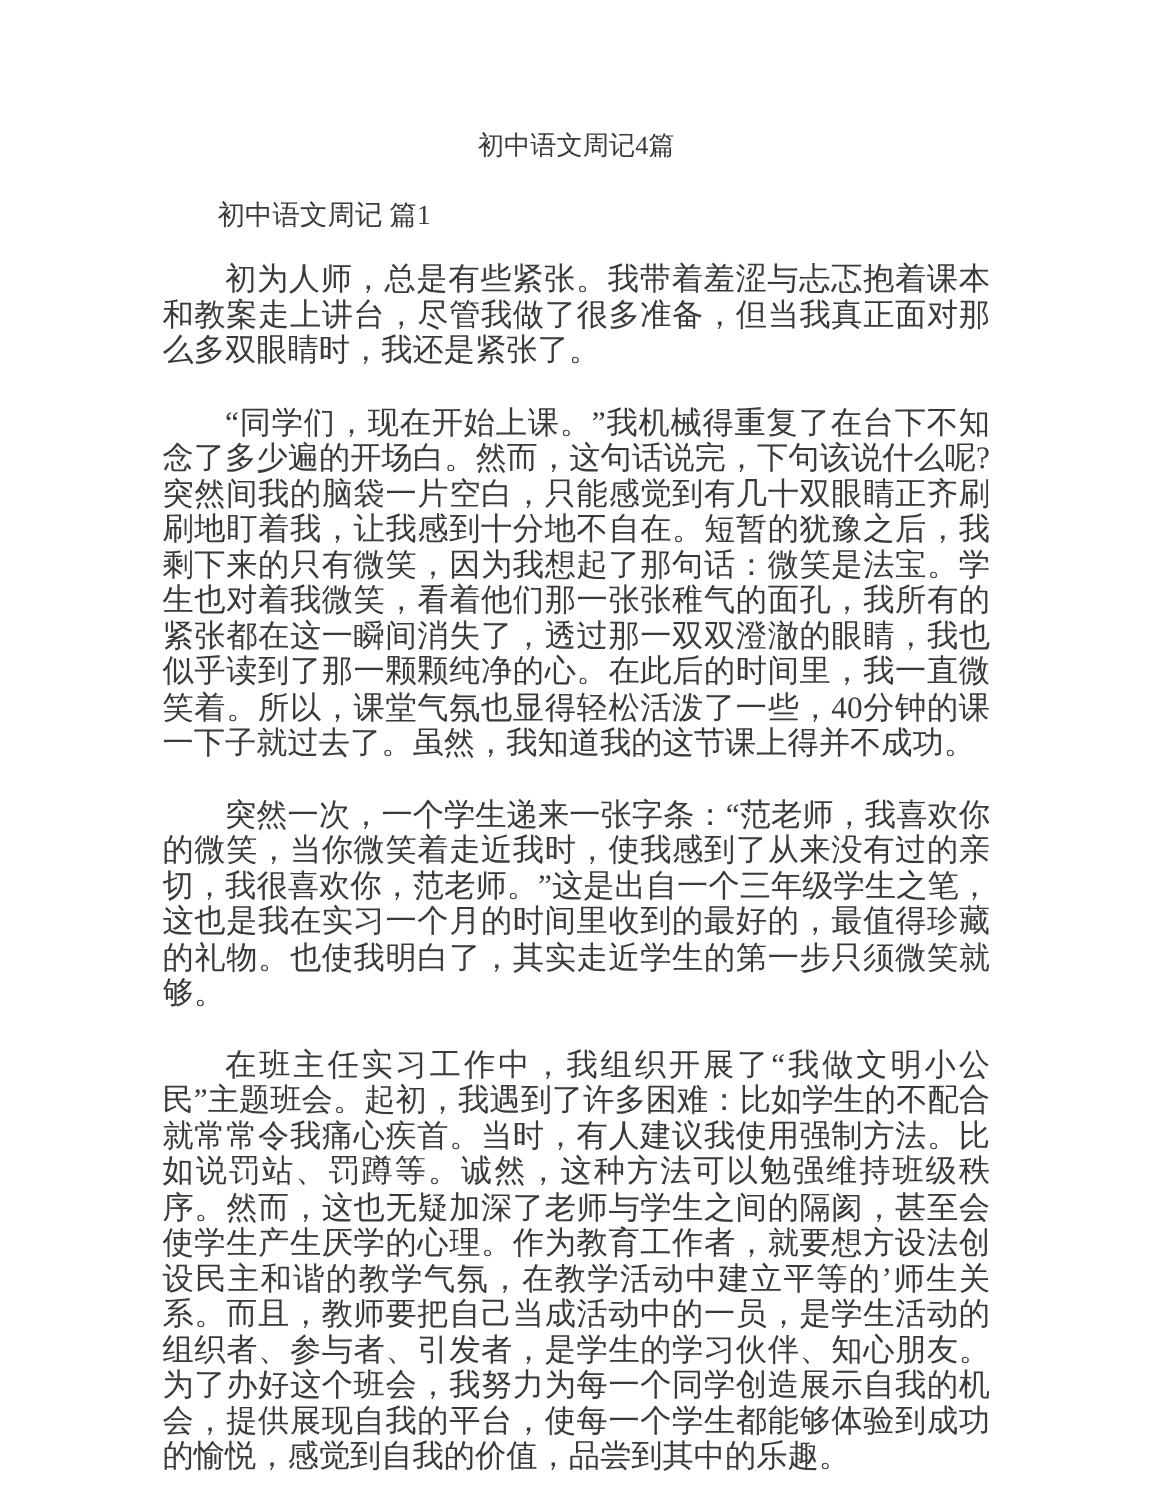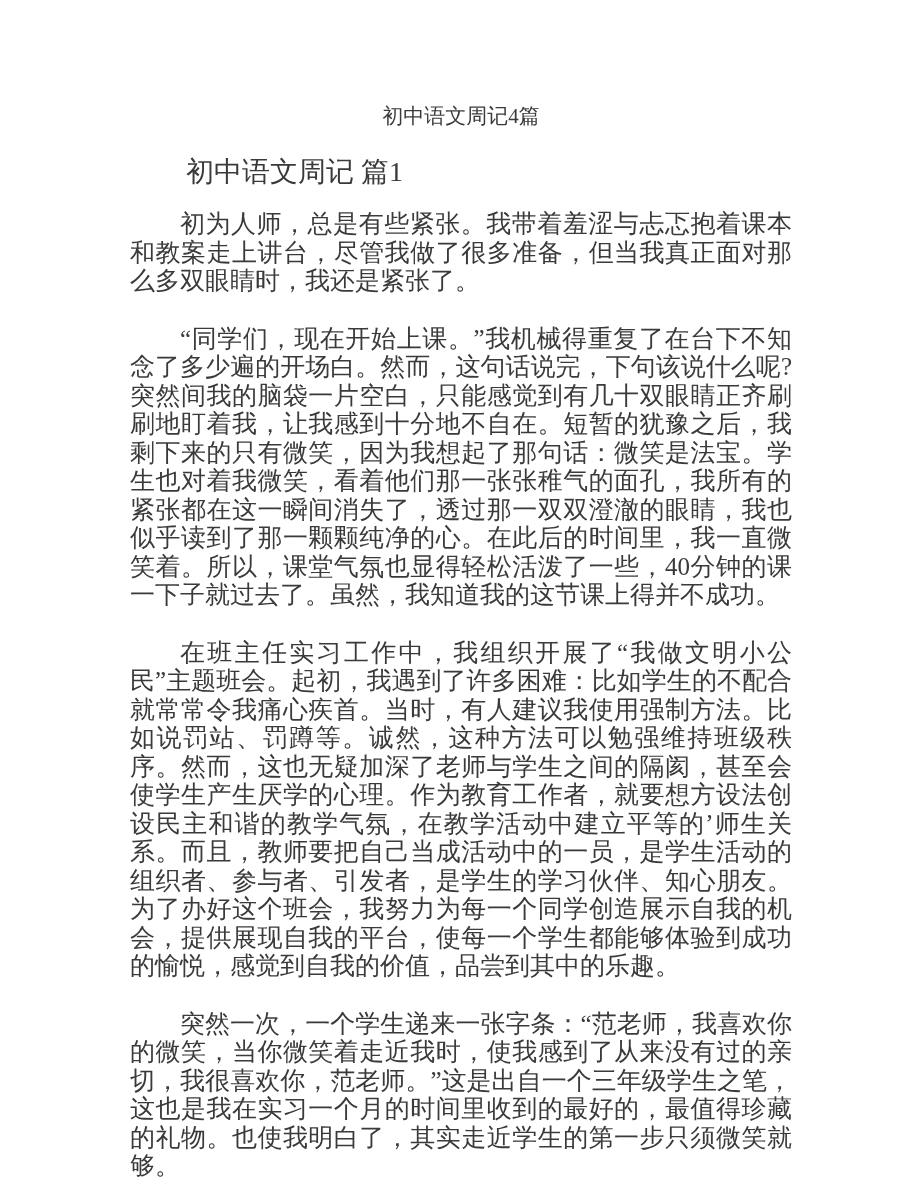--- a/index.html
+++ b/index.html
@@ -22,21 +22,21 @@
     background: #ffffff;
   }
   .doc-title {
     text-align: center;
     font-size: 21px;
     font-weight: normal;
     line-height: 28px;
     margin: 0 0 28px 0;
   }
   .doc-subtitle {
-    font-size: 28px;
+    font-size: 22px;
     line-height: 28px;
     text-indent: 2em;
     margin: 0 0 24px 0;
   }
   .doc-paragraph {
     font-size: 25px;
     line-height: 28.5px;
     text-indent: 2em;
     text-align: justify;
     margin: 0 0 29px 0;
@@ -48,16 +48,16 @@
 
 <div class="page">
   <h1 class="doc-title">初中语文周记4篇</h1>
 
   <p class="doc-subtitle">初中语文周记 篇1</p>
 
   <p class="doc-paragraph">初为人师，总是有些紧张。我带着羞涩与忐忑抱着课本和教案走上讲台，尽管我做了很多准备，但当我真正面对那么多双眼睛时，我还是紧张了。</p>
 
   <p class="doc-paragraph">“同学们，现在开始上课。”我机械得重复了在台下不知念了多少遍的开场白。然而，这句话说完，下句该说什么呢? 突然间我的脑袋一片空白，只能感觉到有几十双眼睛正齐刷刷地盯着我，让我感到十分地不自在。短暂的犹豫之后，我剩下来的只有微笑，因为我想起了那句话：微笑是法宝。学生也对着我微笑，看着他们那一张张稚气的面孔，我所有的紧张都在这一瞬间消失了，透过那一双双澄澈的眼睛，我也似乎读到了那一颗颗纯净的心。在此后的时间里，我一直微笑着。所以，课堂气氛也显得轻松活泼了一些，40分钟的课一下子就过去了。虽然，我知道我的这节课上得并不成功。</p>
 
+  <p class="doc-paragraph">突然一次，一个学生递来一张字条：“范老师，我喜欢你的微笑，当你微笑着走近我时，使我感到了从来没有过的亲切，我很喜欢你，范老师。”这是出自一个三年级学生之笔，这也是我在实习一个月的时间里收到的最好的，最值得珍藏的礼物。也使我明白了，其实走近学生的第一步只须微笑就够。</p>
+
   <p class="doc-paragraph">在班主任实习工作中，我组织开展了“我做文明小公民”主题班会。起初，我遇到了许多困难：比如学生的不配合就常常令我痛心疾首。当时，有人建议我使用强制方法。比如说罚站、罚蹲等。诚然，这种方法可以勉强维持班级秩序。然而，这也无疑加深了老师与学生之间的隔阂，甚至会使学生产生厌学的心理。作为教育工作者，就要想方设法创设民主和谐的教学气氛，在教学活动中建立平等的’师生关系。而且，教师要把自己当成活动中的一员，是学生活动的组织者、参与者、引发者，是学生的学习伙伴、知心朋友。为了办好这个班会，我努力为每一个同学创造展示自我的机会，提供展现自我的平台，使每一个学生都能够体验到成功的愉悦，感觉到自我的价值，品尝到其中的乐趣。</p>
-
-  <p class="doc-paragraph">突然一次，一个学生递来一张字条：“范老师，我喜欢你的微笑，当你微笑着走近我时，使我感到了从来没有过的亲切，我很喜欢你，范老师。”这是出自一个三年级学生之笔，这也是我在实习一个月的时间里收到的最好的，最值得珍藏的礼物。也使我明白了，其实走近学生的第一步只须微笑就够。</p>
 </div>
 
 </body></html>

